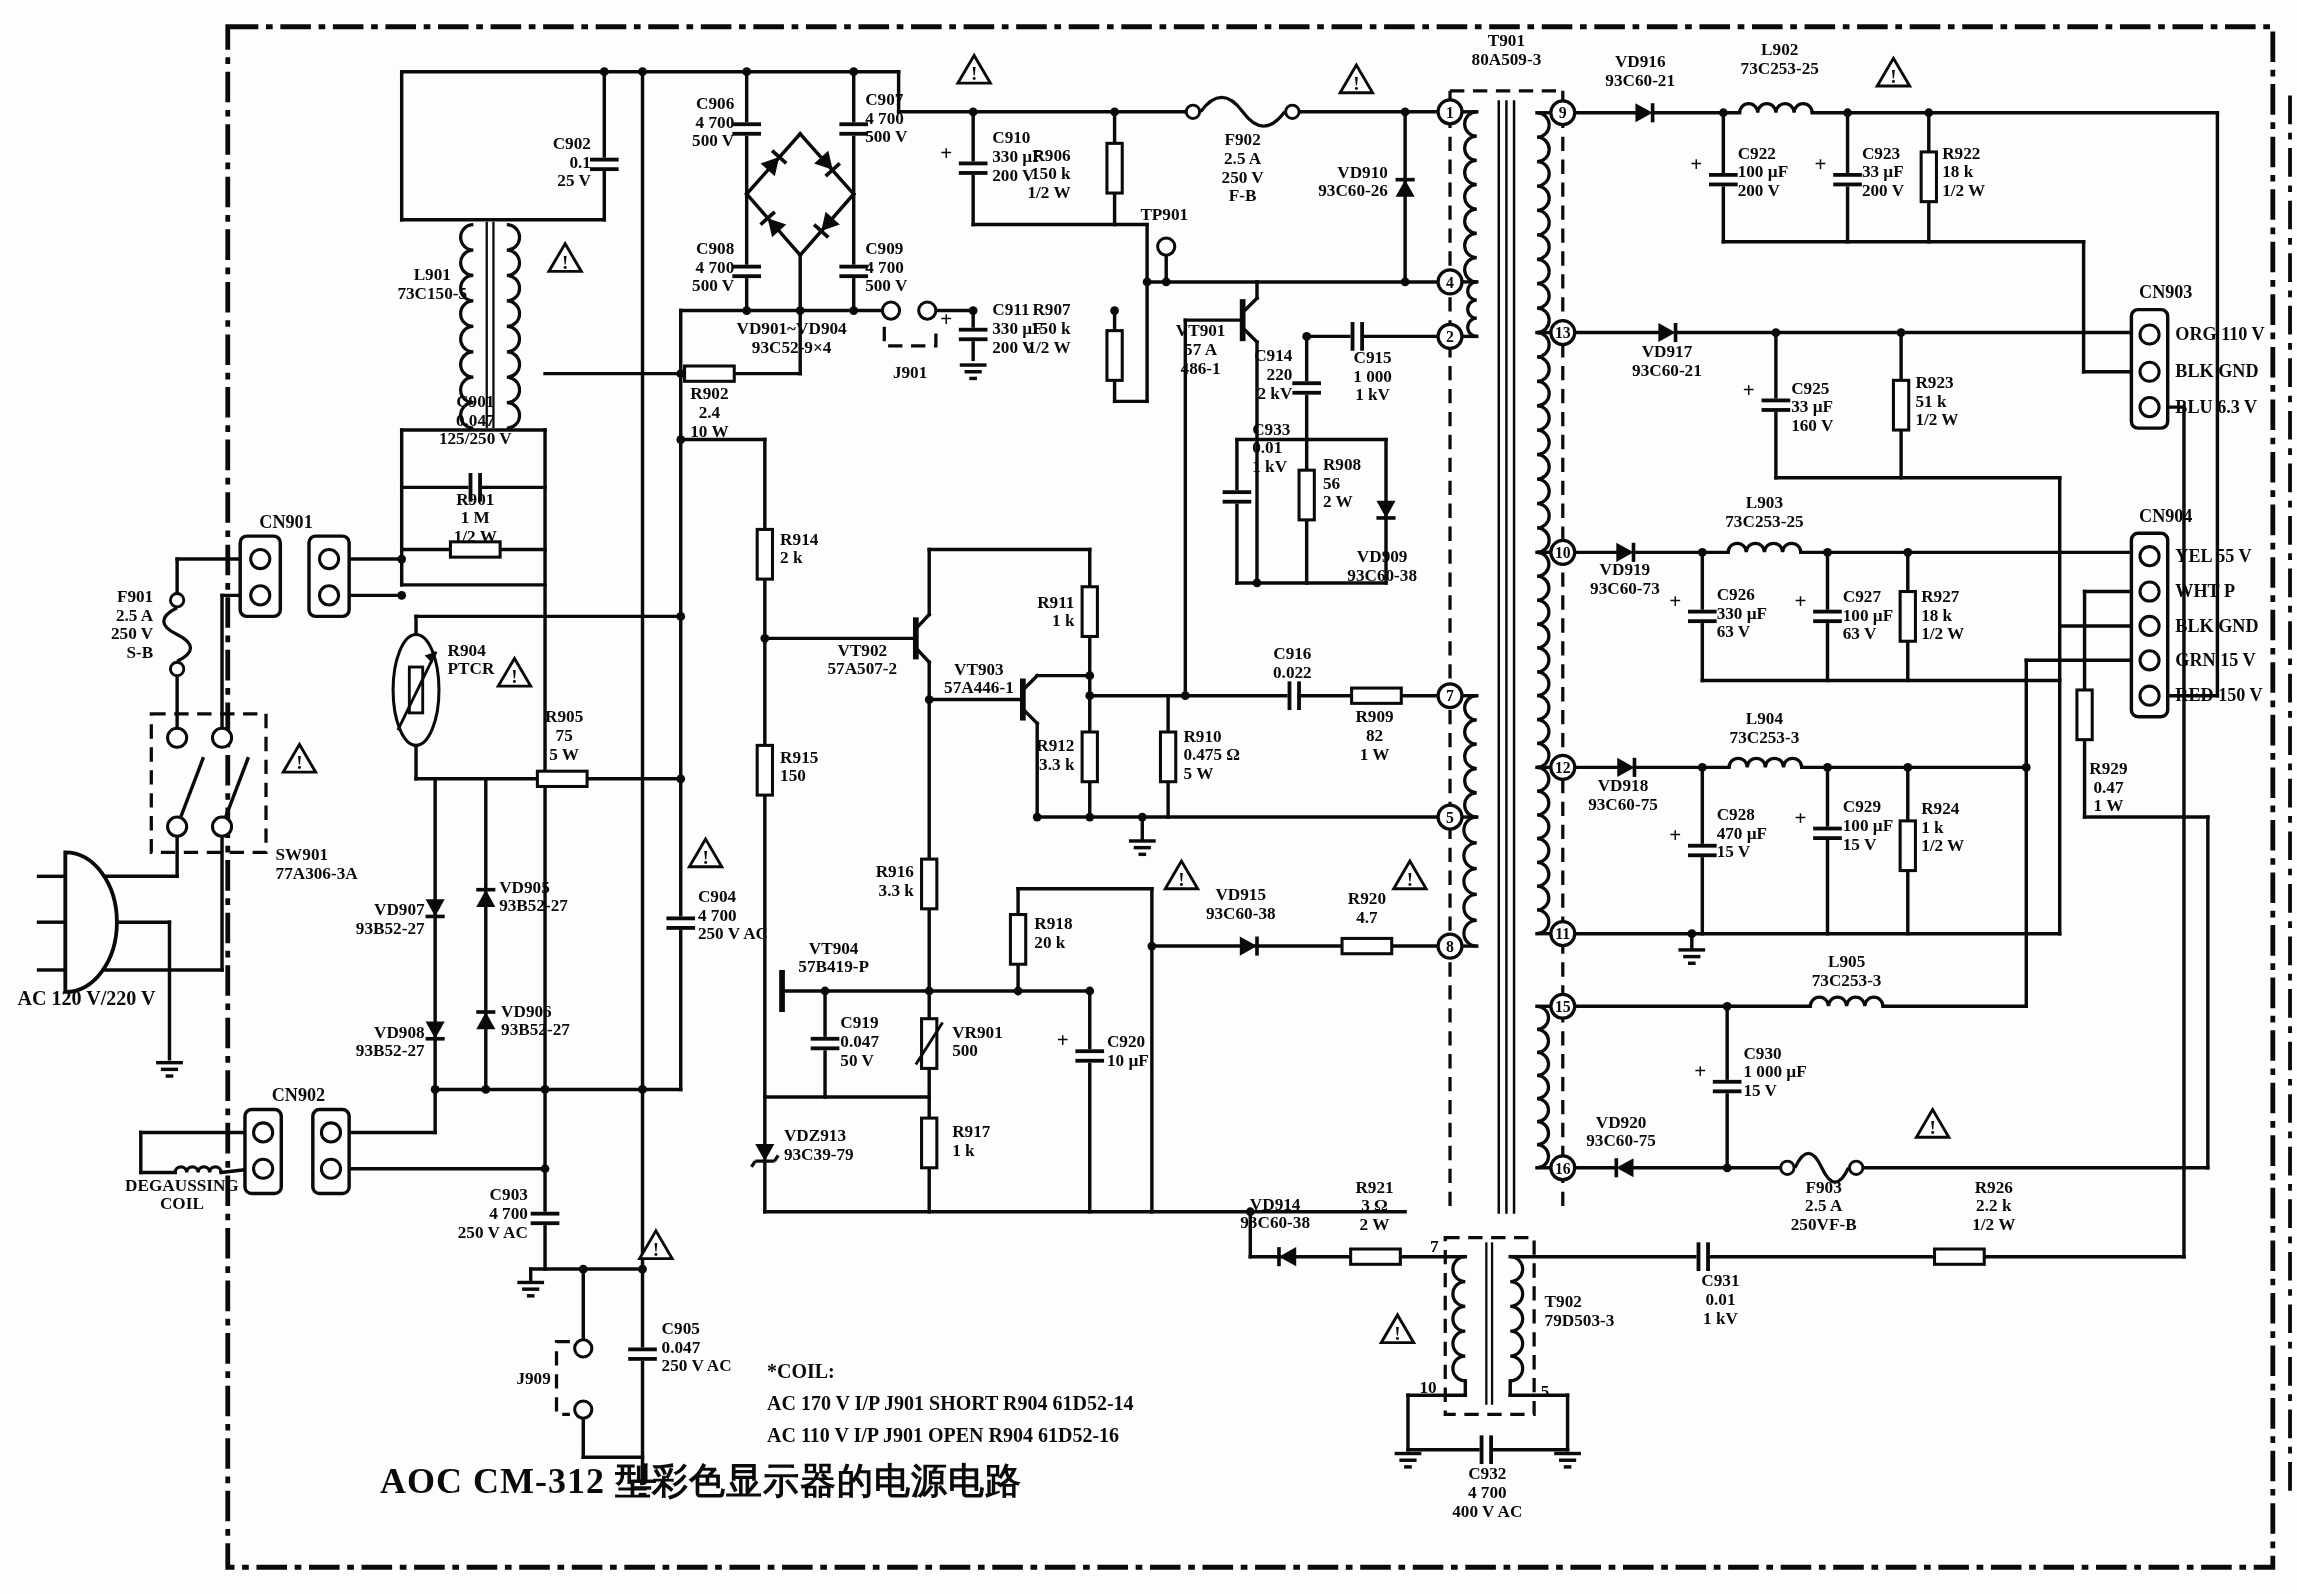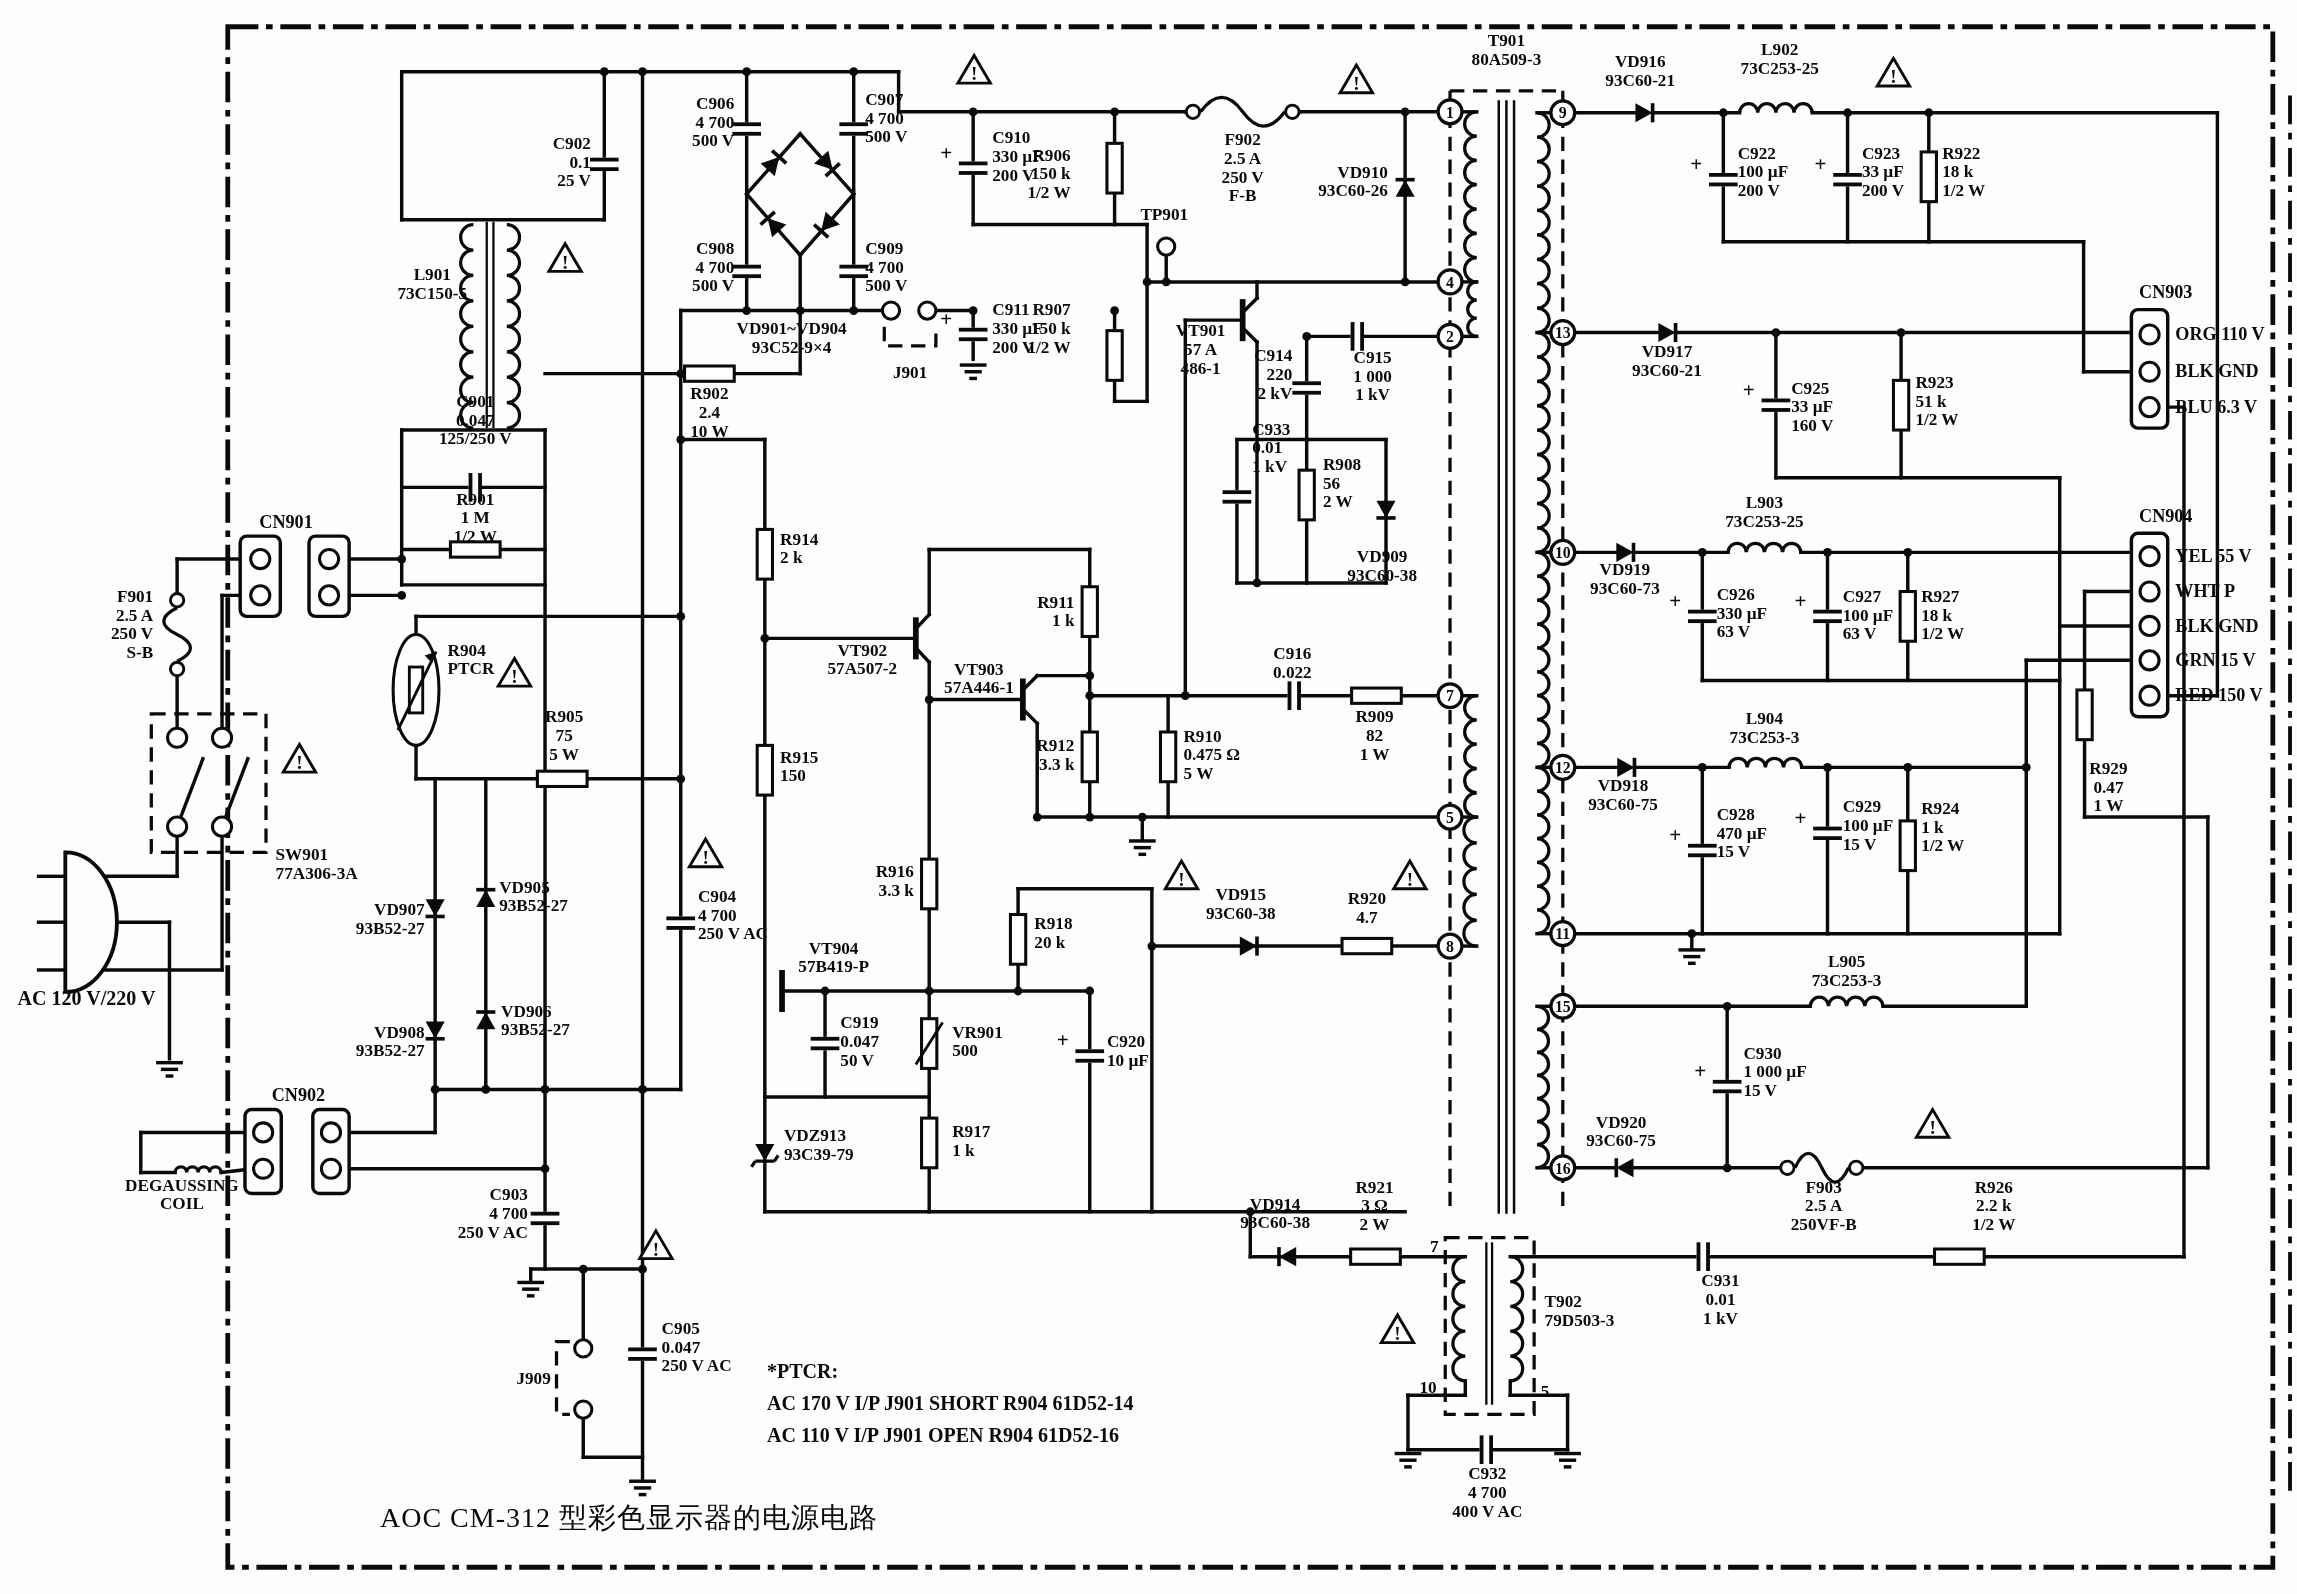--- a/index.html
+++ b/index.html
@@ -1,20 +1,20 @@
 <!DOCTYPE html>
 <html><head>
 <meta charset="utf-8">
 <style>
   html,body{margin:0;padding:0;background:#e8e8e4;}
   #page{position:relative;width:2298px;height:1594px;background:#fdfdfb;overflow:hidden;
         font-family:"Liberation Serif","DejaVu Serif",serif;}
   #cv{position:absolute;left:0;top:0;}
   .schemtext{font-family:"Liberation Serif","DejaVu Serif",serif;font-weight:700;fill:#0a0a0a;}
-  #title{position:absolute;left:380px;top:1499px;font-size:28px;font-weight:400;color:#0a0a0a;
+  #title{position:absolute;left:380px;top:1457px;font-size:36px;font-weight:700;color:#0a0a0a;
          letter-spacing:1px;white-space:nowrap;}
   #note{position:absolute;left:767px;top:1355px;font-size:20px;font-weight:700;color:#0a0a0a;
         line-height:32px;white-space:nowrap;}
 </style>
 </head>
 <body>
 
 <div id="page">
   <svg id="cv" width="2298" height="1594" viewBox="0 0 2404 1668">
     <g id="g-border">
@@ -864,18 +864,18 @@
         <text x="2276" y="432" font-size="19" class="schemtext">BLU 6.3 V</text>
         <text x="2276" y="588" font-size="19" class="schemtext">YEL 55 V</text>
         <text x="2276" y="625" font-size="19" class="schemtext">WHT P</text>
         <text x="2276" y="661" font-size="19" class="schemtext">BLK GND</text>
         <text x="2276" y="697" font-size="19" class="schemtext">GRN 15 V</text>
         <text x="2276" y="734" font-size="19" class="schemtext">RED 150 V</text>
       </g>
   </svg>
   <div id="title">AOC CM-312 型彩色显示器的电源电路</div>
   <div id="note">
-    <div>*PTCR:</div>
+    <div>*COIL:</div>
     <div>AC 170 V I/P J901 SHORT R904 61D52-14</div>
     <div>AC 110 V I/P J901 OPEN R904 61D52-16</div>
   </div>
 </div>
 
 
 </body></html>

